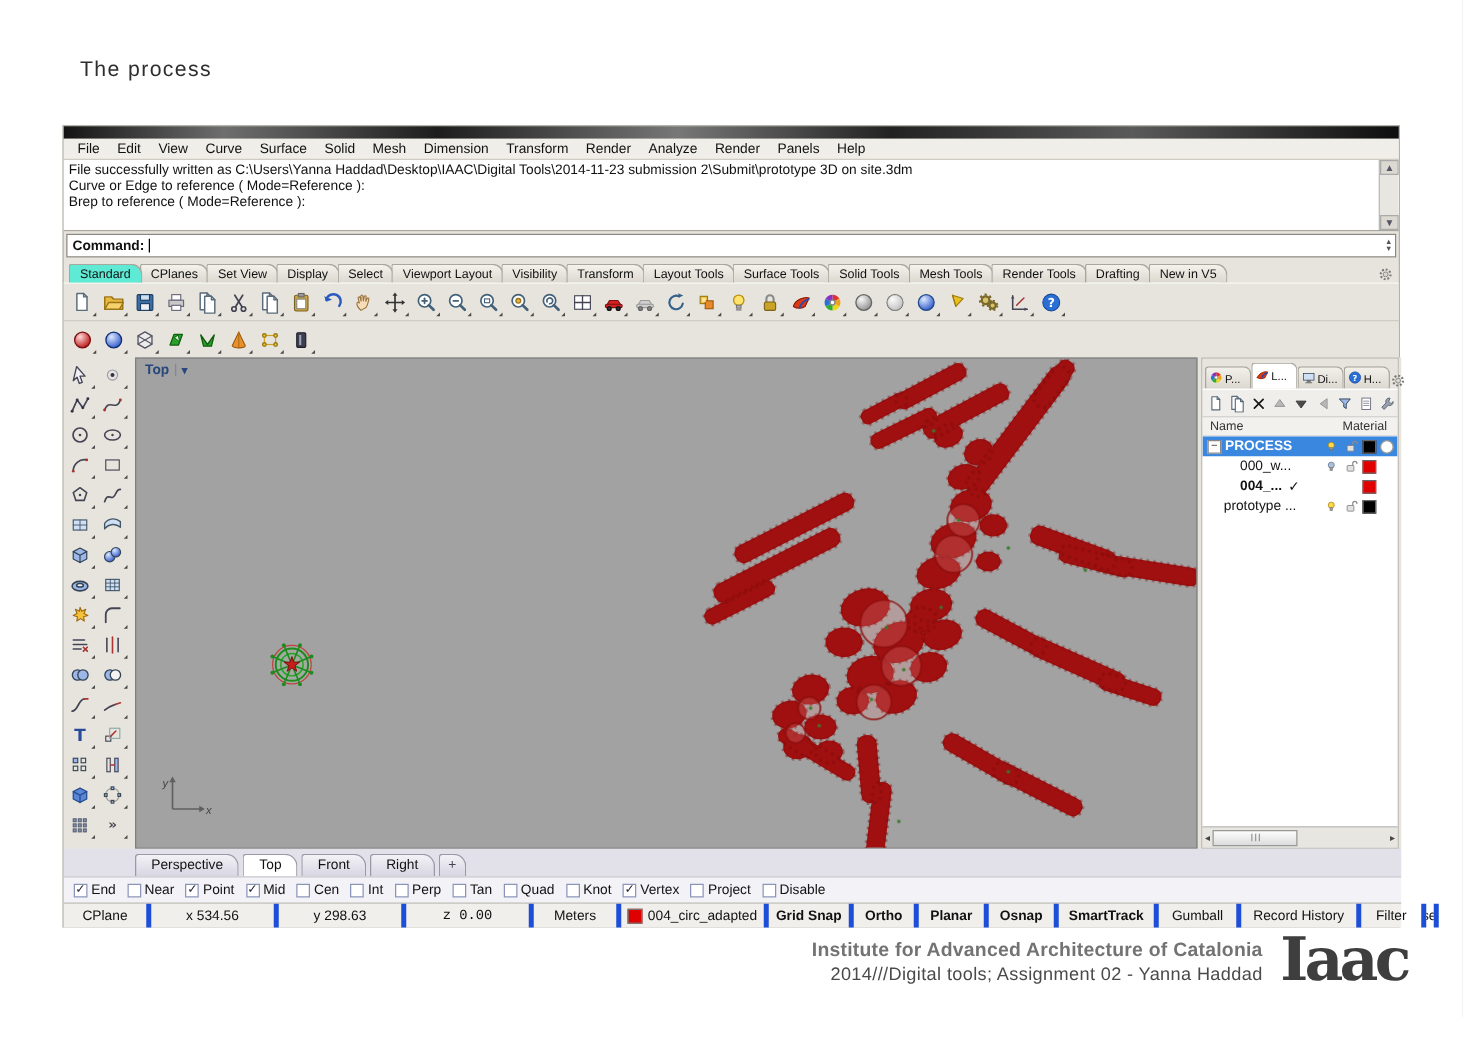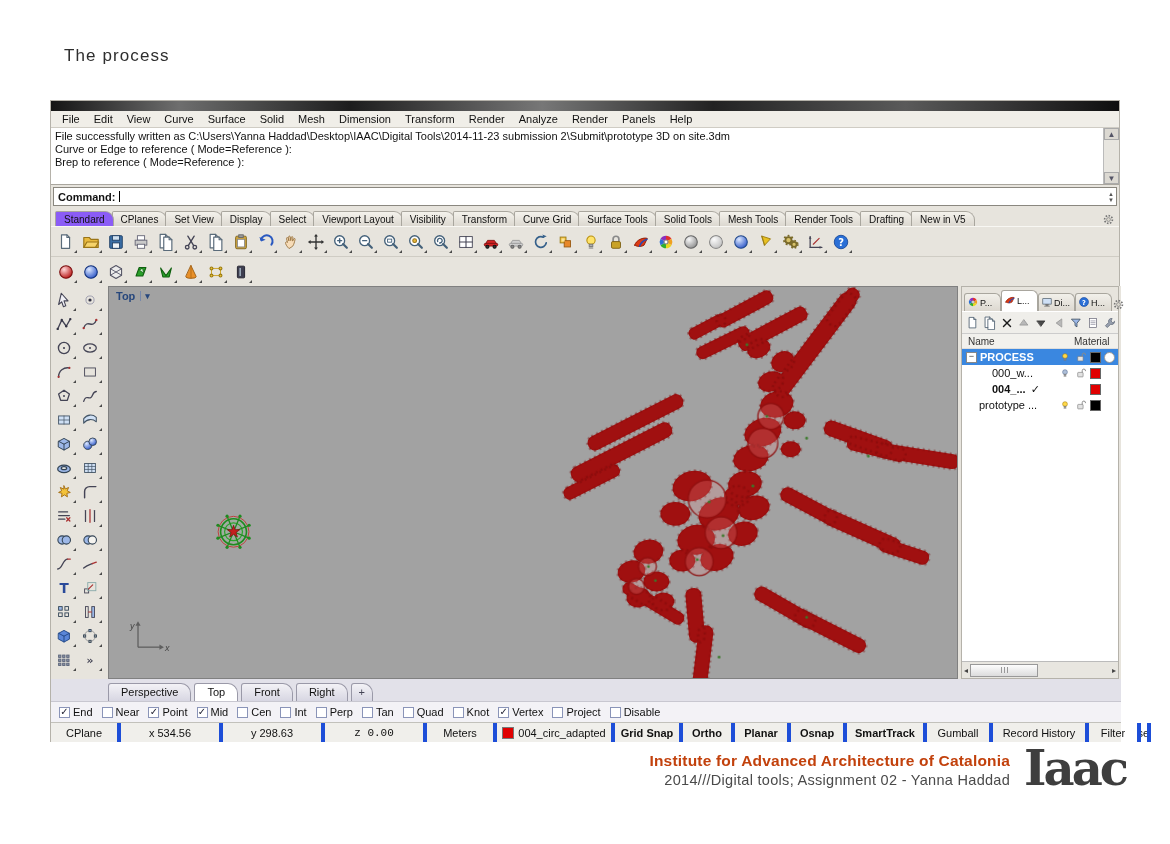--- a/index.html
+++ b/index.html
@@ -20,21 +20,21 @@
   .sbbtn{width:100%;height:12px;background:#dcd9d2;border:1px solid #aaa;box-sizing:border-box;
          display:flex;align-items:center;justify-content:center;}
   .cmdprompt{height:17px;background:#fff;border:1px solid #8a877f;margin:2px 2px;display:flex;
              align-items:center;padding-left:4px;font-weight:bold;position:relative;}
   .caret{display:inline-block;width:1px;height:11px;background:#000;margin-left:4px;}
   .spin{position:absolute;right:2px;top:0;bottom:0;display:flex;flex-direction:column;justify-content:center;
         font-size:6px;line-height:6px;color:#555;font-weight:normal;}
   .grouptabs{height:18px;display:flex;align-items:flex-end;padding-left:4px;font-size:10px;position:relative;}
   .gtab{padding:2px 8px 1px;border:1px solid #a9a69e;border-bottom:none;border-radius:2px 9px 0 0;
         background:linear-gradient(#f4f2ec,#dcd8d0);margin-right:-2px;white-space:nowrap;cursor:default;}
-  .gtab.active{background:#8b5cf6;position:relative;z-index:2;}
+  .gtab.active{background:#5eead4;position:relative;z-index:2;}
   .gearbtn{margin-left:auto;margin-right:4px;display:flex;align-items:center;}
   .gearbtn svg{width:13px;height:13px;}
   .tbrow{height:29px;display:flex;align-items:center;padding-left:3px;gap:1px;background:#e7e4dd;
          border-top:1px solid #f8f7f3;}
   .tb2{border-top:1px solid #cfccc4;}
   .tbi{width:24px;height:24px;display:flex;align-items:center;justify-content:center;position:relative;}
   .tbi svg{width:18px;height:18px;display:block;}
   .tbi.fly::after{content:"";position:absolute;right:1px;bottom:1px;border-left:3px solid transparent;border-bottom:3px solid #4a4a4a;}
   
   .mainarea{position:absolute;top:185px;left:0;width:1070px;height:393px;display:flex;background:#e7e4dd;}
@@ -92,21 +92,21 @@
       color:#223;display:flex;align-items:center;justify-content:center;box-sizing:border-box;}
   .status{position:absolute;top:621px;left:0;width:1070px;height:20px;background:#f0efeb;
           border-top:1px solid #c2c1bb;display:flex;align-items:stretch;font-size:11px;box-sizing:border-box;}
   .scell{border-right:4px solid #1d4ed8;display:flex;align-items:center;justify-content:center;gap:4px;
          padding:0 3px;overflow:hidden;white-space:nowrap;}
   .scell.b{font-weight:bold;}
   .ssw{width:10px;height:10px;border:1px solid #777;flex:0 0 10px;}
   
   .footer{position:absolute;right:44px;top:752px;display:flex;align-items:flex-start;gap:14px;}
   .ftext{text-align:right;}
-  .f1{font-weight:bold;font-size:15.5px;color:#c2410c;letter-spacing:.2px;}
+  .f1{font-weight:bold;font-size:15.5px;color:#737373;letter-spacing:.2px;}
   .f2{font-size:14.5px;color:#4a4a4a;margin-top:2px;letter-spacing:.3px;}
   .logo{font-family:"DejaVu Serif",serif;font-weight:bold;font-size:48px;line-height:.85;color:#3e3e3e;
         letter-spacing:-3px;margin-top:-4px;}
 </style>
 </head>
 <body>
 
 <svg width="0" height="0" style="position:absolute">
   <defs>
     <radialGradient id="gGray" cx="35%" cy="30%" r="75%">
@@ -166,21 +166,21 @@
 
   <div class="grouptabs" id="grouptabs">
       <span class="gtab active">Standard</span>
       <span class="gtab">CPlanes</span>
       <span class="gtab">Set View</span>
       <span class="gtab">Display</span>
       <span class="gtab">Select</span>
       <span class="gtab">Viewport Layout</span>
       <span class="gtab">Visibility</span>
       <span class="gtab">Transform</span>
-      <span class="gtab">Curve Grid</span>
+      <span class="gtab">Layout Tools</span>
       <span class="gtab">Surface Tools</span>
       <span class="gtab">Solid Tools</span>
       <span class="gtab">Mesh Tools</span>
       <span class="gtab">Render Tools</span>
       <span class="gtab">Drafting</span>
       <span class="gtab">New in V5</span>
       <span class="gearbtn">
         <svg viewBox="0 0 20 20" width="18" height="18">
           <circle cx="10" cy="10" r="6" fill="none" stroke="#777" stroke-width="2.6" stroke-dasharray="2.4 2.2"></circle>
           <circle cx="10" cy="10" r="3" fill="#d8d5cc" stroke="#777" stroke-width="1"></circle>

